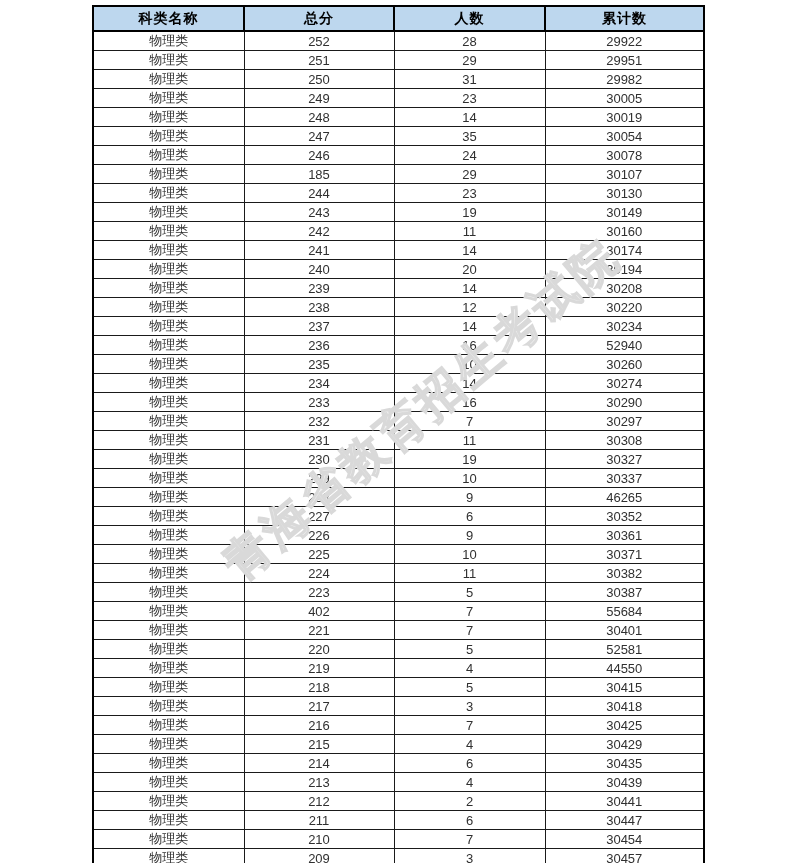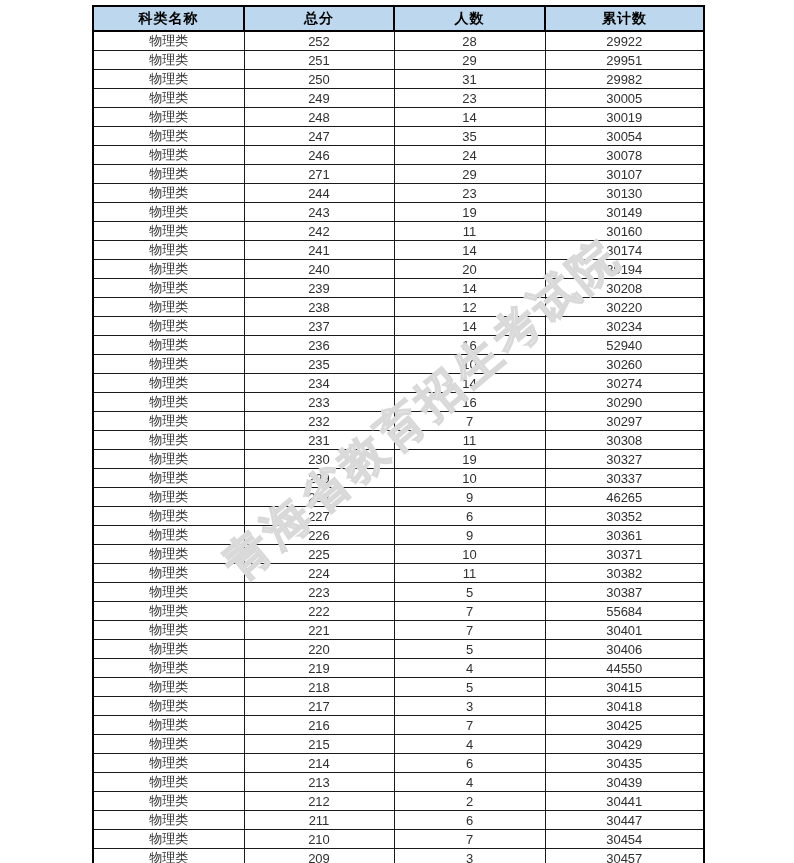--- a/index.html
+++ b/index.html
@@ -125,21 +125,21 @@
           <td>30054</td>
         </tr>
         <tr>
           <td>物理类</td>
           <td>246</td>
           <td>24</td>
           <td>30078</td>
         </tr>
         <tr>
           <td>物理类</td>
-          <td>271</td>
+          <td>185</td>
           <td>29</td>
           <td>30107</td>
         </tr>
         <tr>
           <td>物理类</td>
           <td>244</td>
           <td>23</td>
           <td>30130</td>
         </tr>
         <tr>
@@ -263,35 +263,35 @@
           <td>30382</td>
         </tr>
         <tr>
           <td>物理类</td>
           <td>223</td>
           <td>5</td>
           <td>30387</td>
         </tr>
         <tr>
           <td>物理类</td>
-          <td>222</td>
+          <td>402</td>
           <td>7</td>
           <td>55684</td>
         </tr>
         <tr>
           <td>物理类</td>
           <td>221</td>
           <td>7</td>
           <td>30401</td>
         </tr>
         <tr>
           <td>物理类</td>
           <td>220</td>
           <td>5</td>
-          <td>30406</td>
+          <td>52581</td>
         </tr>
         <tr>
           <td>物理类</td>
           <td>219</td>
           <td>4</td>
           <td>44550</td>
         </tr>
         <tr>
           <td>物理类</td>
           <td>218</td>

